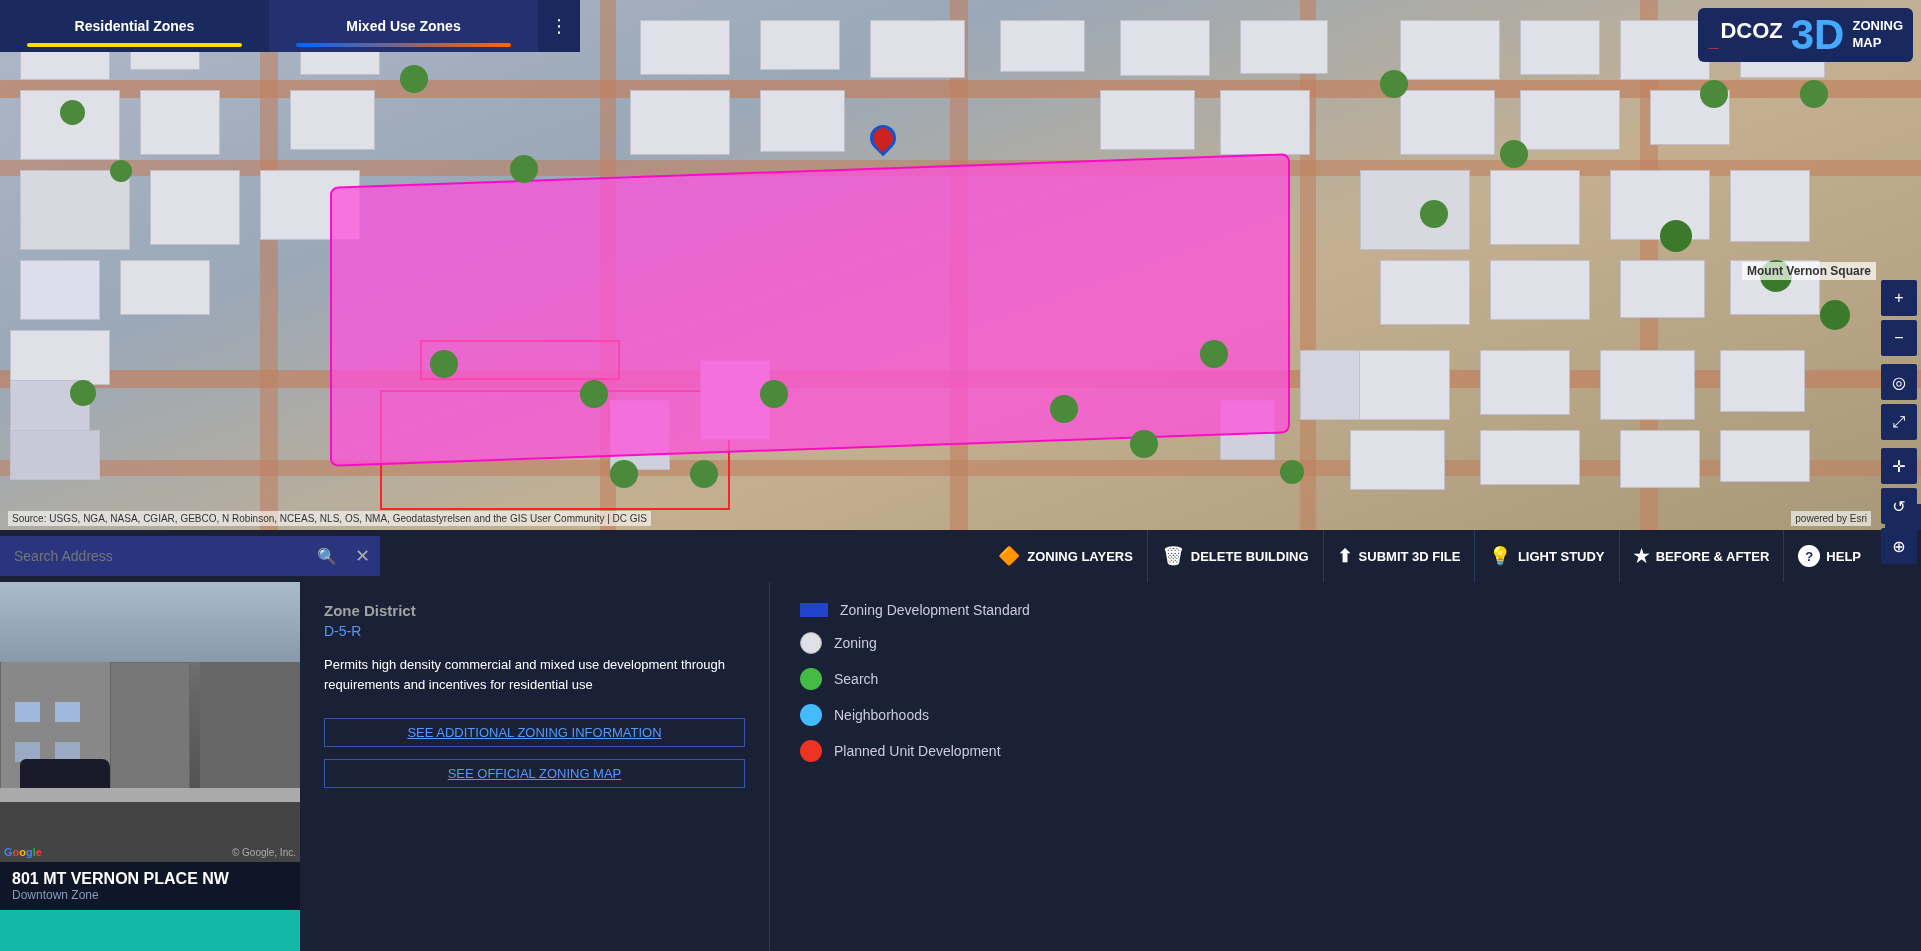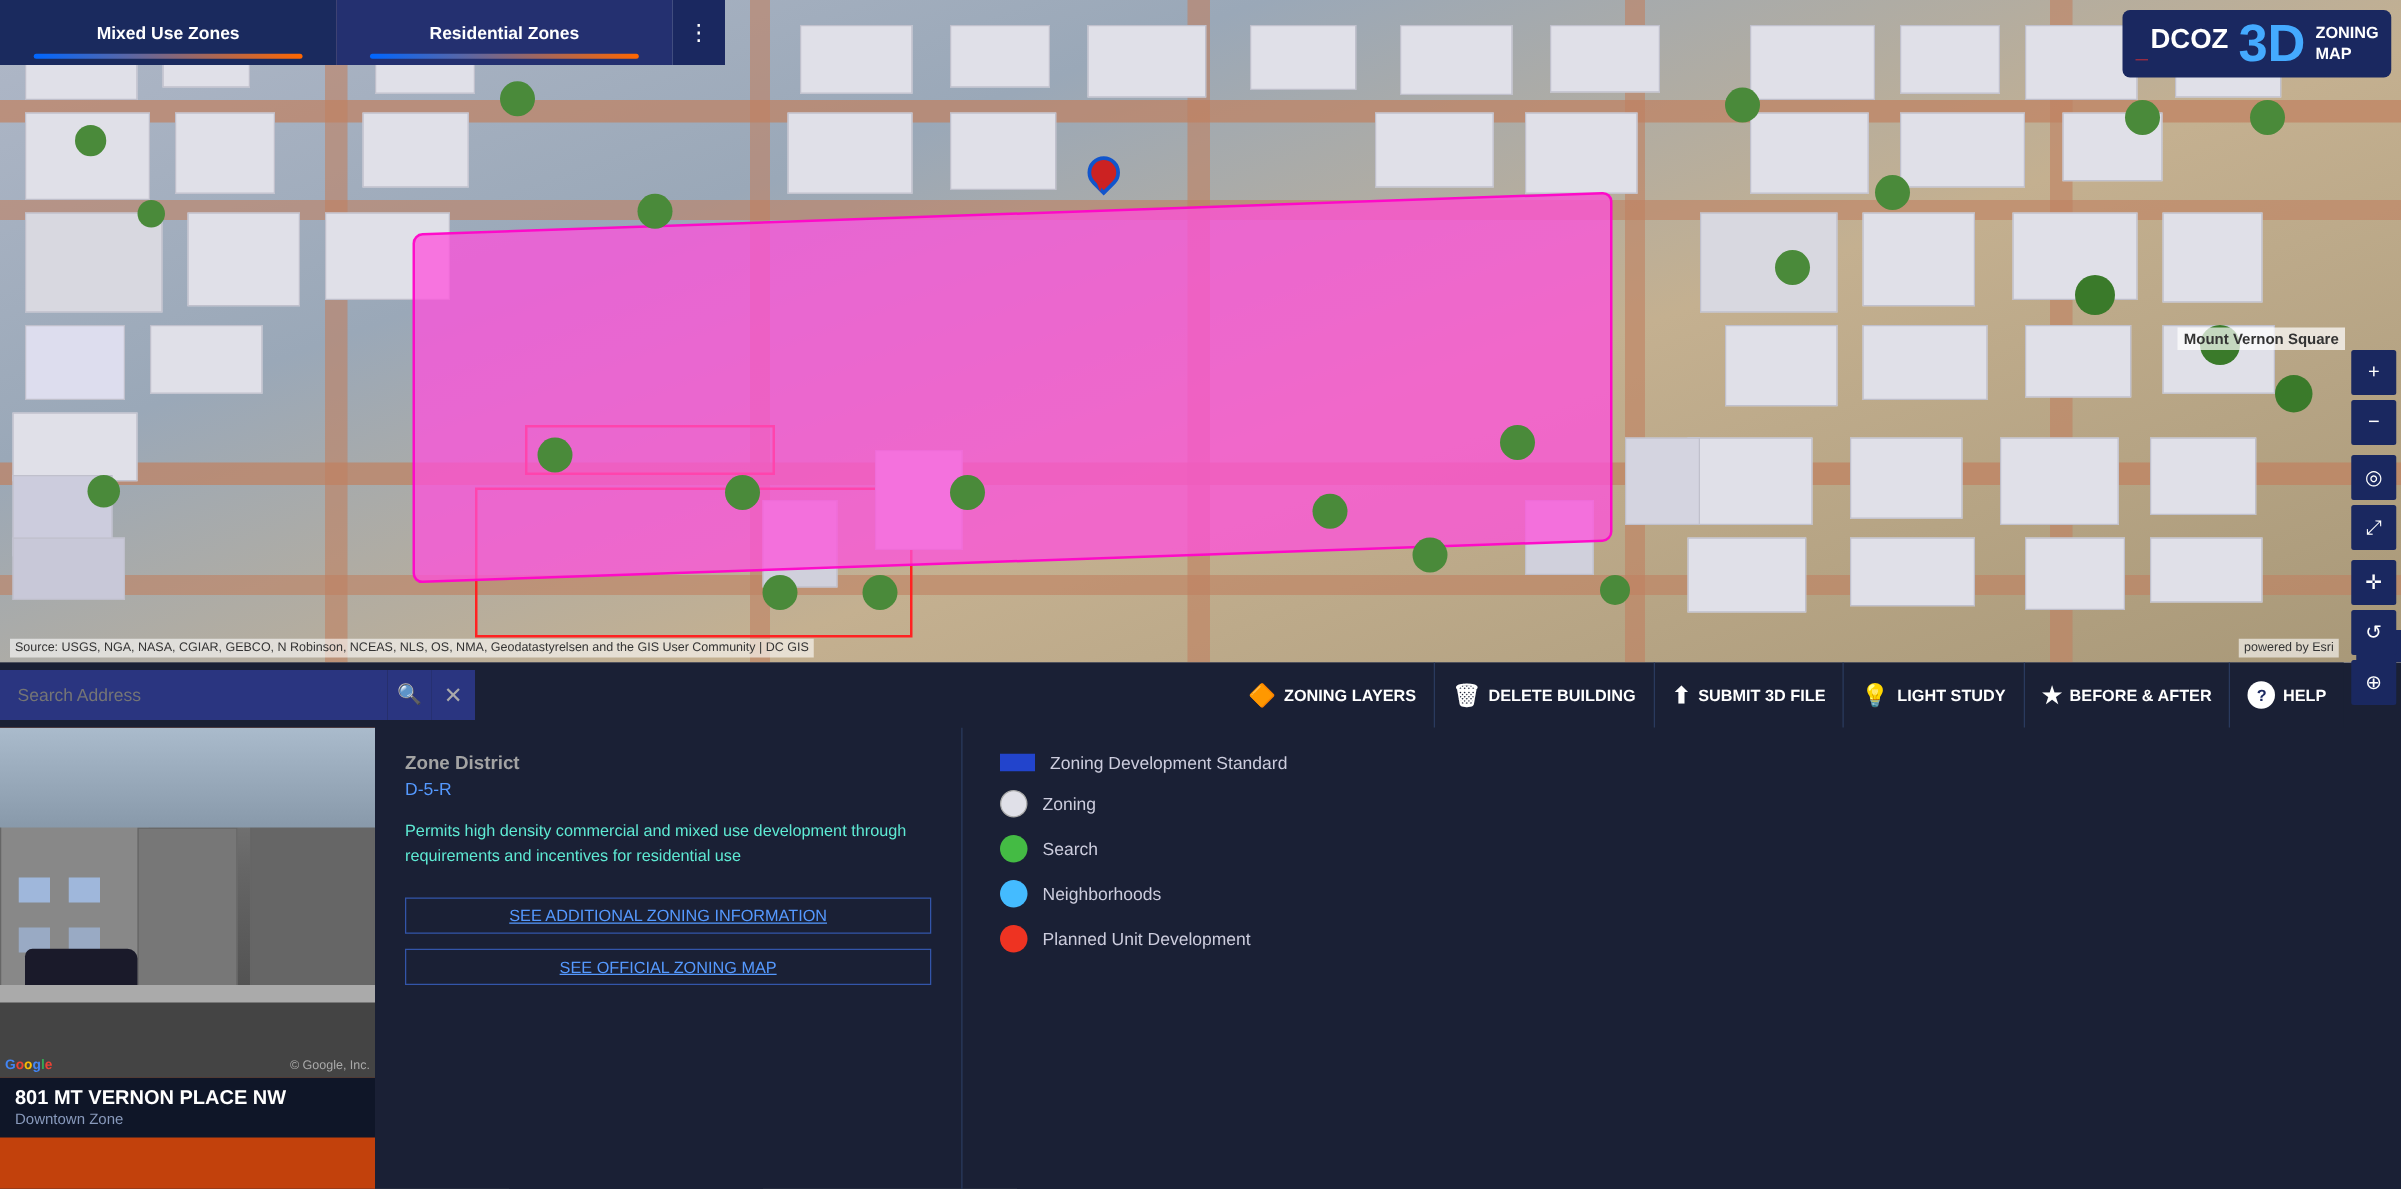--- a/index.html
+++ b/index.html
@@ -301,21 +301,21 @@
       height: 369px;
       background: #1a2035;
       display: flex;
       gap: 0;
     }
 
     
     #street-view {
       width: 300px;
       min-width: 300px;
-      background: #c2410c;
+      background: #14b8a6;
       position: relative;
       overflow: hidden;
     }
     .street-view-img {
       width: 100%;
       height: 280px;
       background: linear-gradient(180deg, #888 0%, #666 40%, #444 100%);
       position: relative;
       overflow: hidden;
     }
@@ -378,21 +378,21 @@
       font-size: 15px;
       font-weight: bold;
       margin-bottom: 4px;
     }
     .zone-code {
       color: #5599ff;
       font-size: 14px;
       margin-bottom: 16px;
     }
     .zone-desc {
-      color: #5eead4;
+      color: #ffffff;
       font-size: 13px;
       line-height: 1.5;
       margin-bottom: 24px;
     }
     .zone-link {
       display: block;
       text-align: center;
       color: #5599ff;
       font-size: 13px;
       text-decoration: underline;
@@ -539,26 +539,26 @@
 
     <div class="map-source">Source: USGS, NGA, NASA, CGIAR, GEBCO, N Robinson, NCEAS, NLS, OS, NMA, Geodatastyrelsen and the GIS User Community | DC GIS</div>
     <div class="powered-by">powered by Esri</div>
 
     <div class="map-more-btn">···</div>
   </div>
 </div>
 
 <div id="top-nav">
   <div class="nav-tab">
+    <span>Residential Zones</span>
+    <div class="nav-tab-indicator"></div>
+  </div>
+  <div class="nav-tab">
     <span>Mixed Use Zones</span>
     <div class="nav-tab-indicator" style="background: linear-gradient(90deg, #0066ff, #ff6600);"></div>
-  </div>
-  <div class="nav-tab">
-    <span>Residential Zones</span>
-    <div class="nav-tab-indicator"></div>
   </div>
   <div class="nav-more-btn">⋮</div>
 </div>
 
 <div id="logo">
   <div>
     <div class="logo-dcoz">DCOZ</div>
     <div style="color:#e83030;font-size:10px;letter-spacing:2px;margin-top:-2px;">—</div>
   </div>
   <div>

